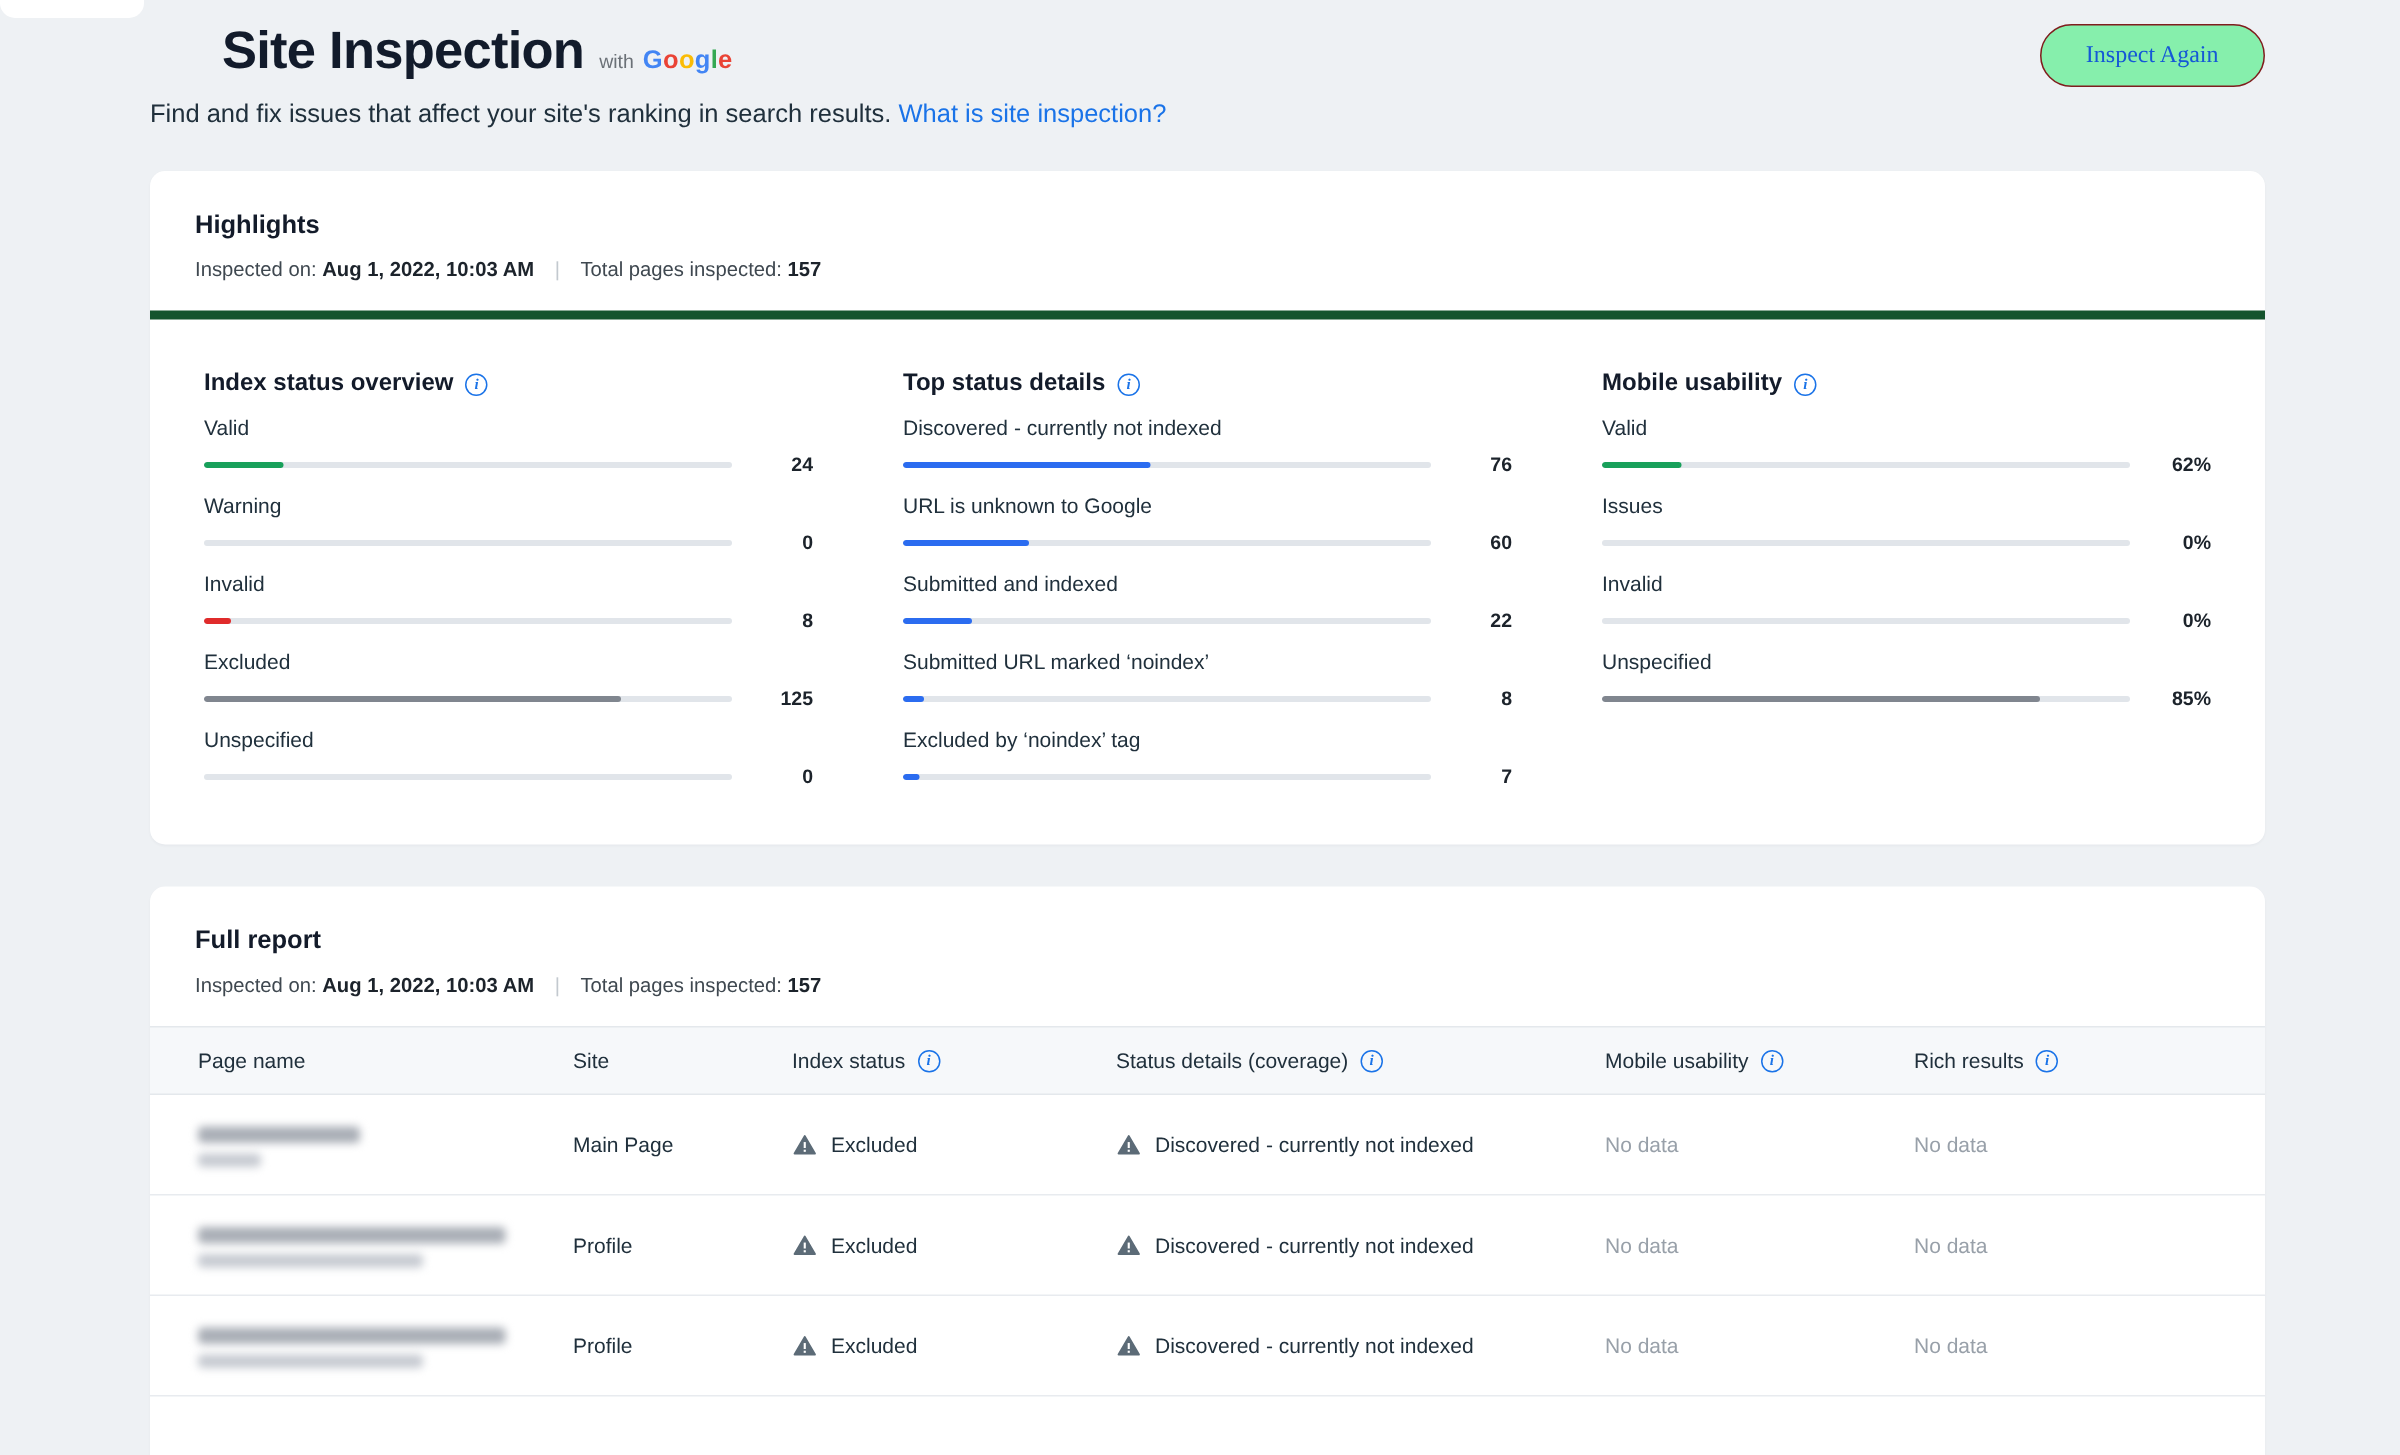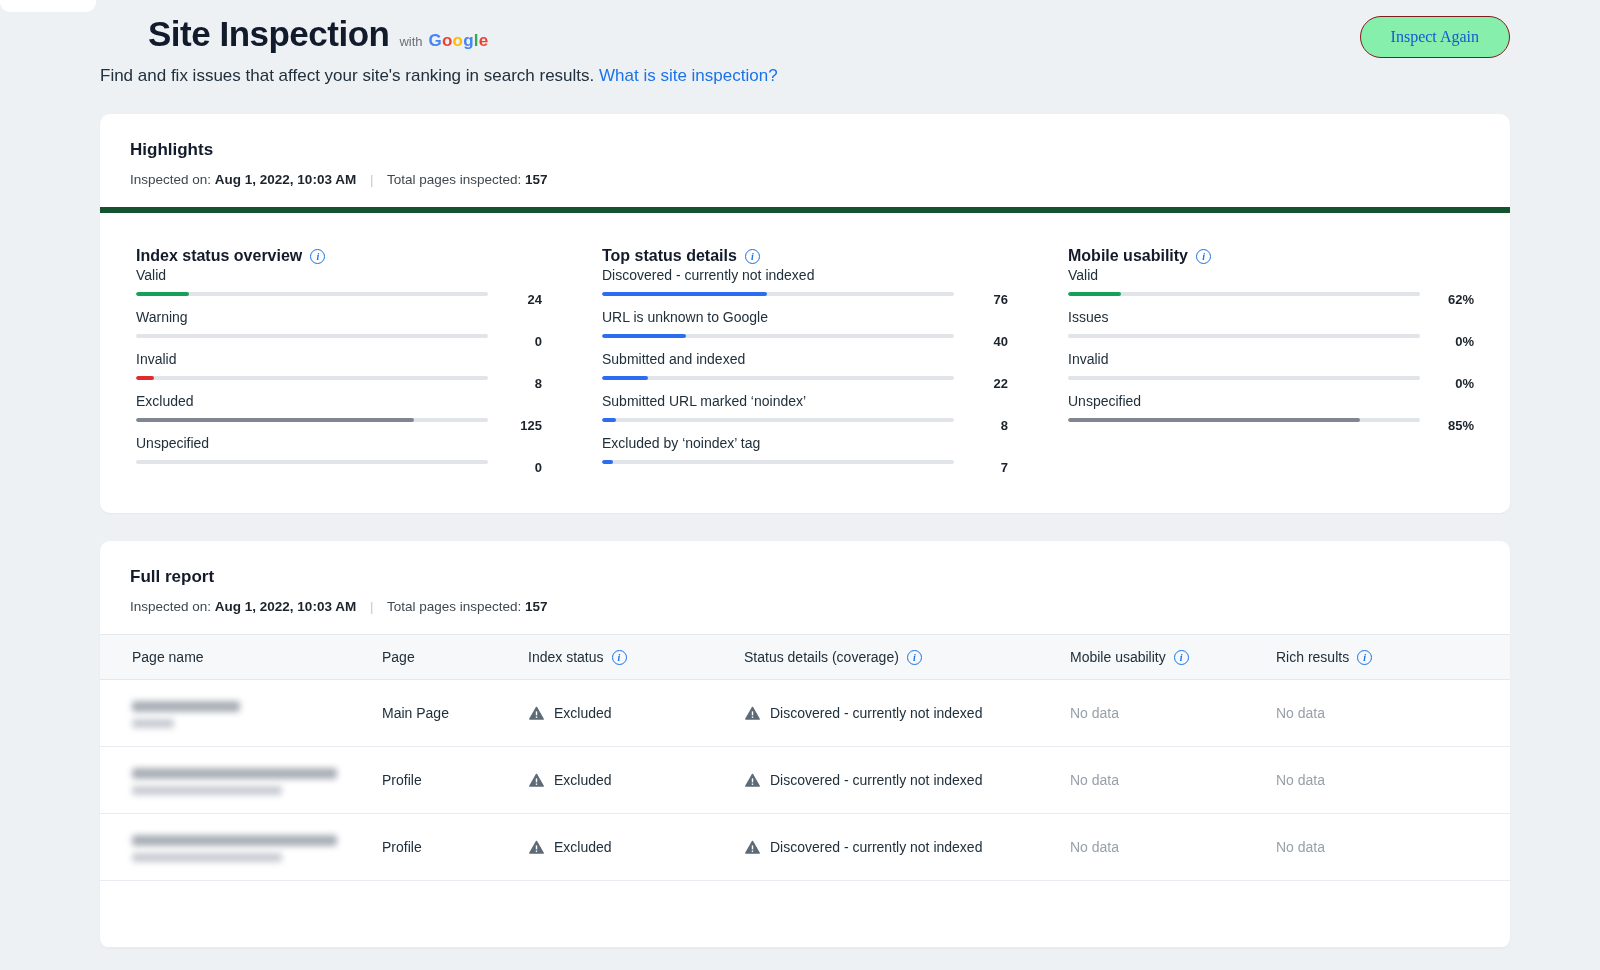--- a/index.html
+++ b/index.html
@@ -35,23 +35,23 @@
   .card-head { padding:26px 30px 20px; }
   .card-head h2 { margin:0 0 12px; font-size:17px; font-weight:700; color:#131b2a; }
   .meta { font-size:13.5px; color:#3f4850; }
   .meta b { color:#1c232b; }
   .meta .sep { color:#c3c9cf; margin:0 10px; }
 
   
   .highlights-body { display:flex; border-top:6px solid #14532d; padding:14px 6px 38px; }
   .panel { flex:1; padding:20px 30px 0; }
   .panel-title { display:flex; align-items:center; gap:8px; font-size:16px; font-weight:700; color:#131b2a; }
-  .stat-row { margin-top:2px; }
+  .stat-row { margin-top:12px; }
   .stat-label { font-size:14px; color:#20303c; margin-bottom:9px; }
-  .stat-line { display:flex; }
+  .stat-line { display:flex; align-items:center; }
   .bar-track { flex:1; height:4px; background:#e1e5ea; border-radius:3px; position:relative; overflow:hidden; }
   .bar-fill { position:absolute; left:0; top:0; bottom:0; border-radius:3px; }
   .stat-value { width:54px; text-align:right; font-size:13px; font-weight:700; color:#1c232b; }
 
   .info-icon {
     display:inline-flex; align-items:center; justify-content:center;
     width:15px; height:15px; border:1.4px solid #1a73e8; border-radius:50%;
     color:#1a73e8; font-size:10px; font-weight:700; font-style:italic;
     font-family:"Liberation Serif", serif; cursor:pointer; flex:none;
   }
@@ -174,21 +174,21 @@
               </div>
               <div class="stat-value">76</div>
             </div>
           </div>
           <div class="stat-row">
             <div class="stat-label">URL is unknown to Google</div>
             <div class="stat-line">
               <div class="bar-track">
                 <div class="bar-fill" style="width: 24%; background: rgb(43, 108, 240);"></div>
               </div>
-              <div class="stat-value">40</div>
+              <div class="stat-value">60</div>
             </div>
           </div>
           <div class="stat-row">
             <div class="stat-label">Submitted and indexed</div>
             <div class="stat-line">
               <div class="bar-track">
                 <div class="bar-fill" style="width: 13%; background: rgb(43, 108, 240);"></div>
               </div>
               <div class="stat-value">22</div>
             </div>
@@ -267,21 +267,21 @@
         <span>Total pages inspected:</span>
         <b>157</b>
       </div>
     </div>
     <div class="report-table">
       <div class="table-header">
           <div class="th">
             <span>Page name</span>
           </div>
           <div class="th">
-            <span>Page</span>
+            <span>Site</span>
           </div>
           <div class="th">
             <span>Index status</span>
             <span class="info-icon">i</span>
           </div>
           <div class="th">
             <span>Status details (coverage)</span>
             <span class="info-icon">i</span>
           </div>
           <div class="th">

